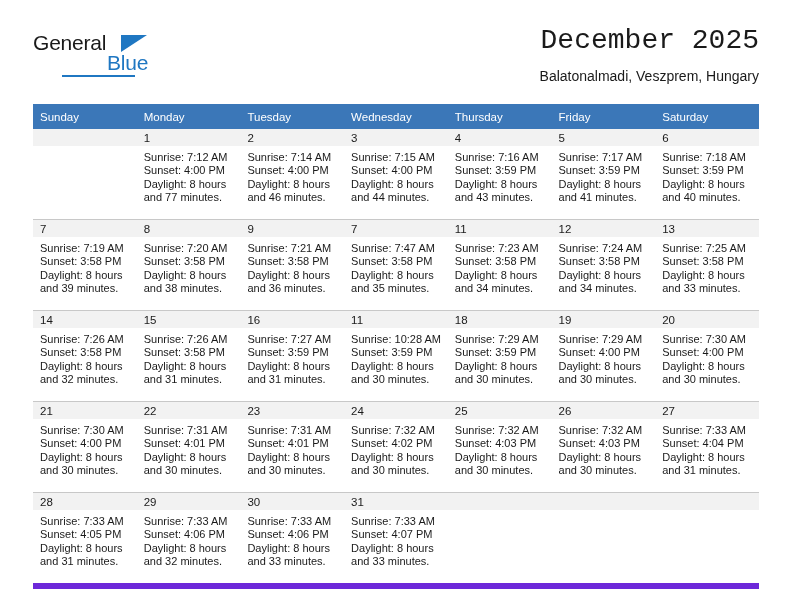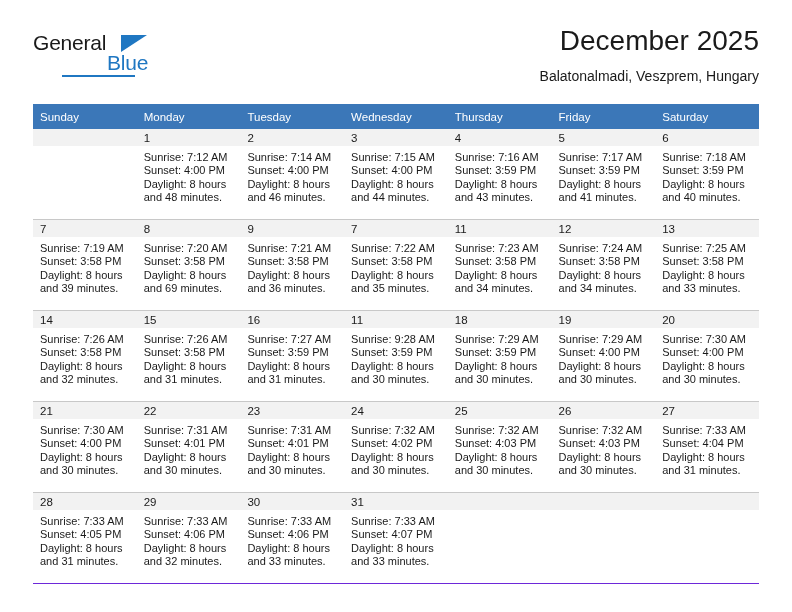--- a/index.html
+++ b/index.html
@@ -82,20 +82,21 @@
     top: 0;
     text-align: right;
   }
   .cal-title {
     font-size: 28px;
     line-height: 34px;
     color: #1a1a1a;
     font-weight: normal;
     margin: 0;
     white-space: nowrap;
+    font-family: Liberation Mono, monospace;
   }
   .cal-subtitle {
     font-size: 14px;
     line-height: 18px;
     color: #1a1a1a;
     margin: 9px 0 0 0;
     white-space: nowrap;
     text-align: right;
   }
 
@@ -126,21 +127,21 @@
     border: none;
     width: 103.71px;
     height: 90px;
     background: #ffffff;
   }
 
   .week-row td {
     border-bottom: 1px solid #c8c8c8;
   }
   .week-row.last td {
-    border-bottom: 1px solid #6d28d9;
+    border-bottom: 6px solid #6d28d9;
   }
 
   .daynum-band {
     background: #f2f2f2;
     height: 17px;
     padding: 2px 0 1px 7px;
     font-size: 11.5px;
     line-height: 14px;
     color: #1a1a1a;
     box-sizing: border-box;
@@ -197,21 +198,21 @@
           <td class="cell-empty">
             <div class="daynum-band"></div>
             <div class="cell-body"></div>
           </td>
           <td>
             <div class="daynum-band">1</div>
             <div class="cell-body">
               <div>Sunrise: 7:12 AM</div>
               <div>Sunset: 4:00 PM</div>
               <div>Daylight: 8 hours</div>
-              <div>and 48 minutes.</div>
+              <div>and 77 minutes.</div>
             </div>
           </td>
           <td>
             <div class="daynum-band">2</div>
             <div class="cell-body">
               <div>Sunrise: 7:14 AM</div>
               <div>Sunset: 4:00 PM</div>
               <div>Daylight: 8 hours</div>
               <div>and 46 minutes.</div>
             </div>
@@ -262,36 +263,36 @@
               <div>Daylight: 8 hours</div>
               <div>and 39 minutes.</div>
             </div>
           </td>
           <td>
             <div class="daynum-band">8</div>
             <div class="cell-body">
               <div>Sunrise: 7:20 AM</div>
               <div>Sunset: 3:58 PM</div>
               <div>Daylight: 8 hours</div>
-              <div>and 69 minutes.</div>
+              <div>and 38 minutes.</div>
             </div>
           </td>
           <td>
             <div class="daynum-band">9</div>
             <div class="cell-body">
               <div>Sunrise: 7:21 AM</div>
               <div>Sunset: 3:58 PM</div>
               <div>Daylight: 8 hours</div>
               <div>and 36 minutes.</div>
             </div>
           </td>
           <td>
             <div class="daynum-band">7</div>
             <div class="cell-body">
-              <div>Sunrise: 7:22 AM</div>
+              <div>Sunrise: 7:47 AM</div>
               <div>Sunset: 3:58 PM</div>
               <div>Daylight: 8 hours</div>
               <div>and 35 minutes.</div>
             </div>
           </td>
           <td>
             <div class="daynum-band">11</div>
             <div class="cell-body">
               <div>Sunrise: 7:23 AM</div>
               <div>Sunset: 3:58 PM</div>
@@ -342,21 +343,21 @@
             <div class="cell-body">
               <div>Sunrise: 7:27 AM</div>
               <div>Sunset: 3:59 PM</div>
               <div>Daylight: 8 hours</div>
               <div>and 31 minutes.</div>
             </div>
           </td>
           <td>
             <div class="daynum-band">11</div>
             <div class="cell-body">
-              <div>Sunrise: 9:28 AM</div>
+              <div>Sunrise: 10:28 AM</div>
               <div>Sunset: 3:59 PM</div>
               <div>Daylight: 8 hours</div>
               <div>and 30 minutes.</div>
             </div>
           </td>
           <td>
             <div class="daynum-band">18</div>
             <div class="cell-body">
               <div>Sunrise: 7:29 AM</div>
               <div>Sunset: 3:59 PM</div>

